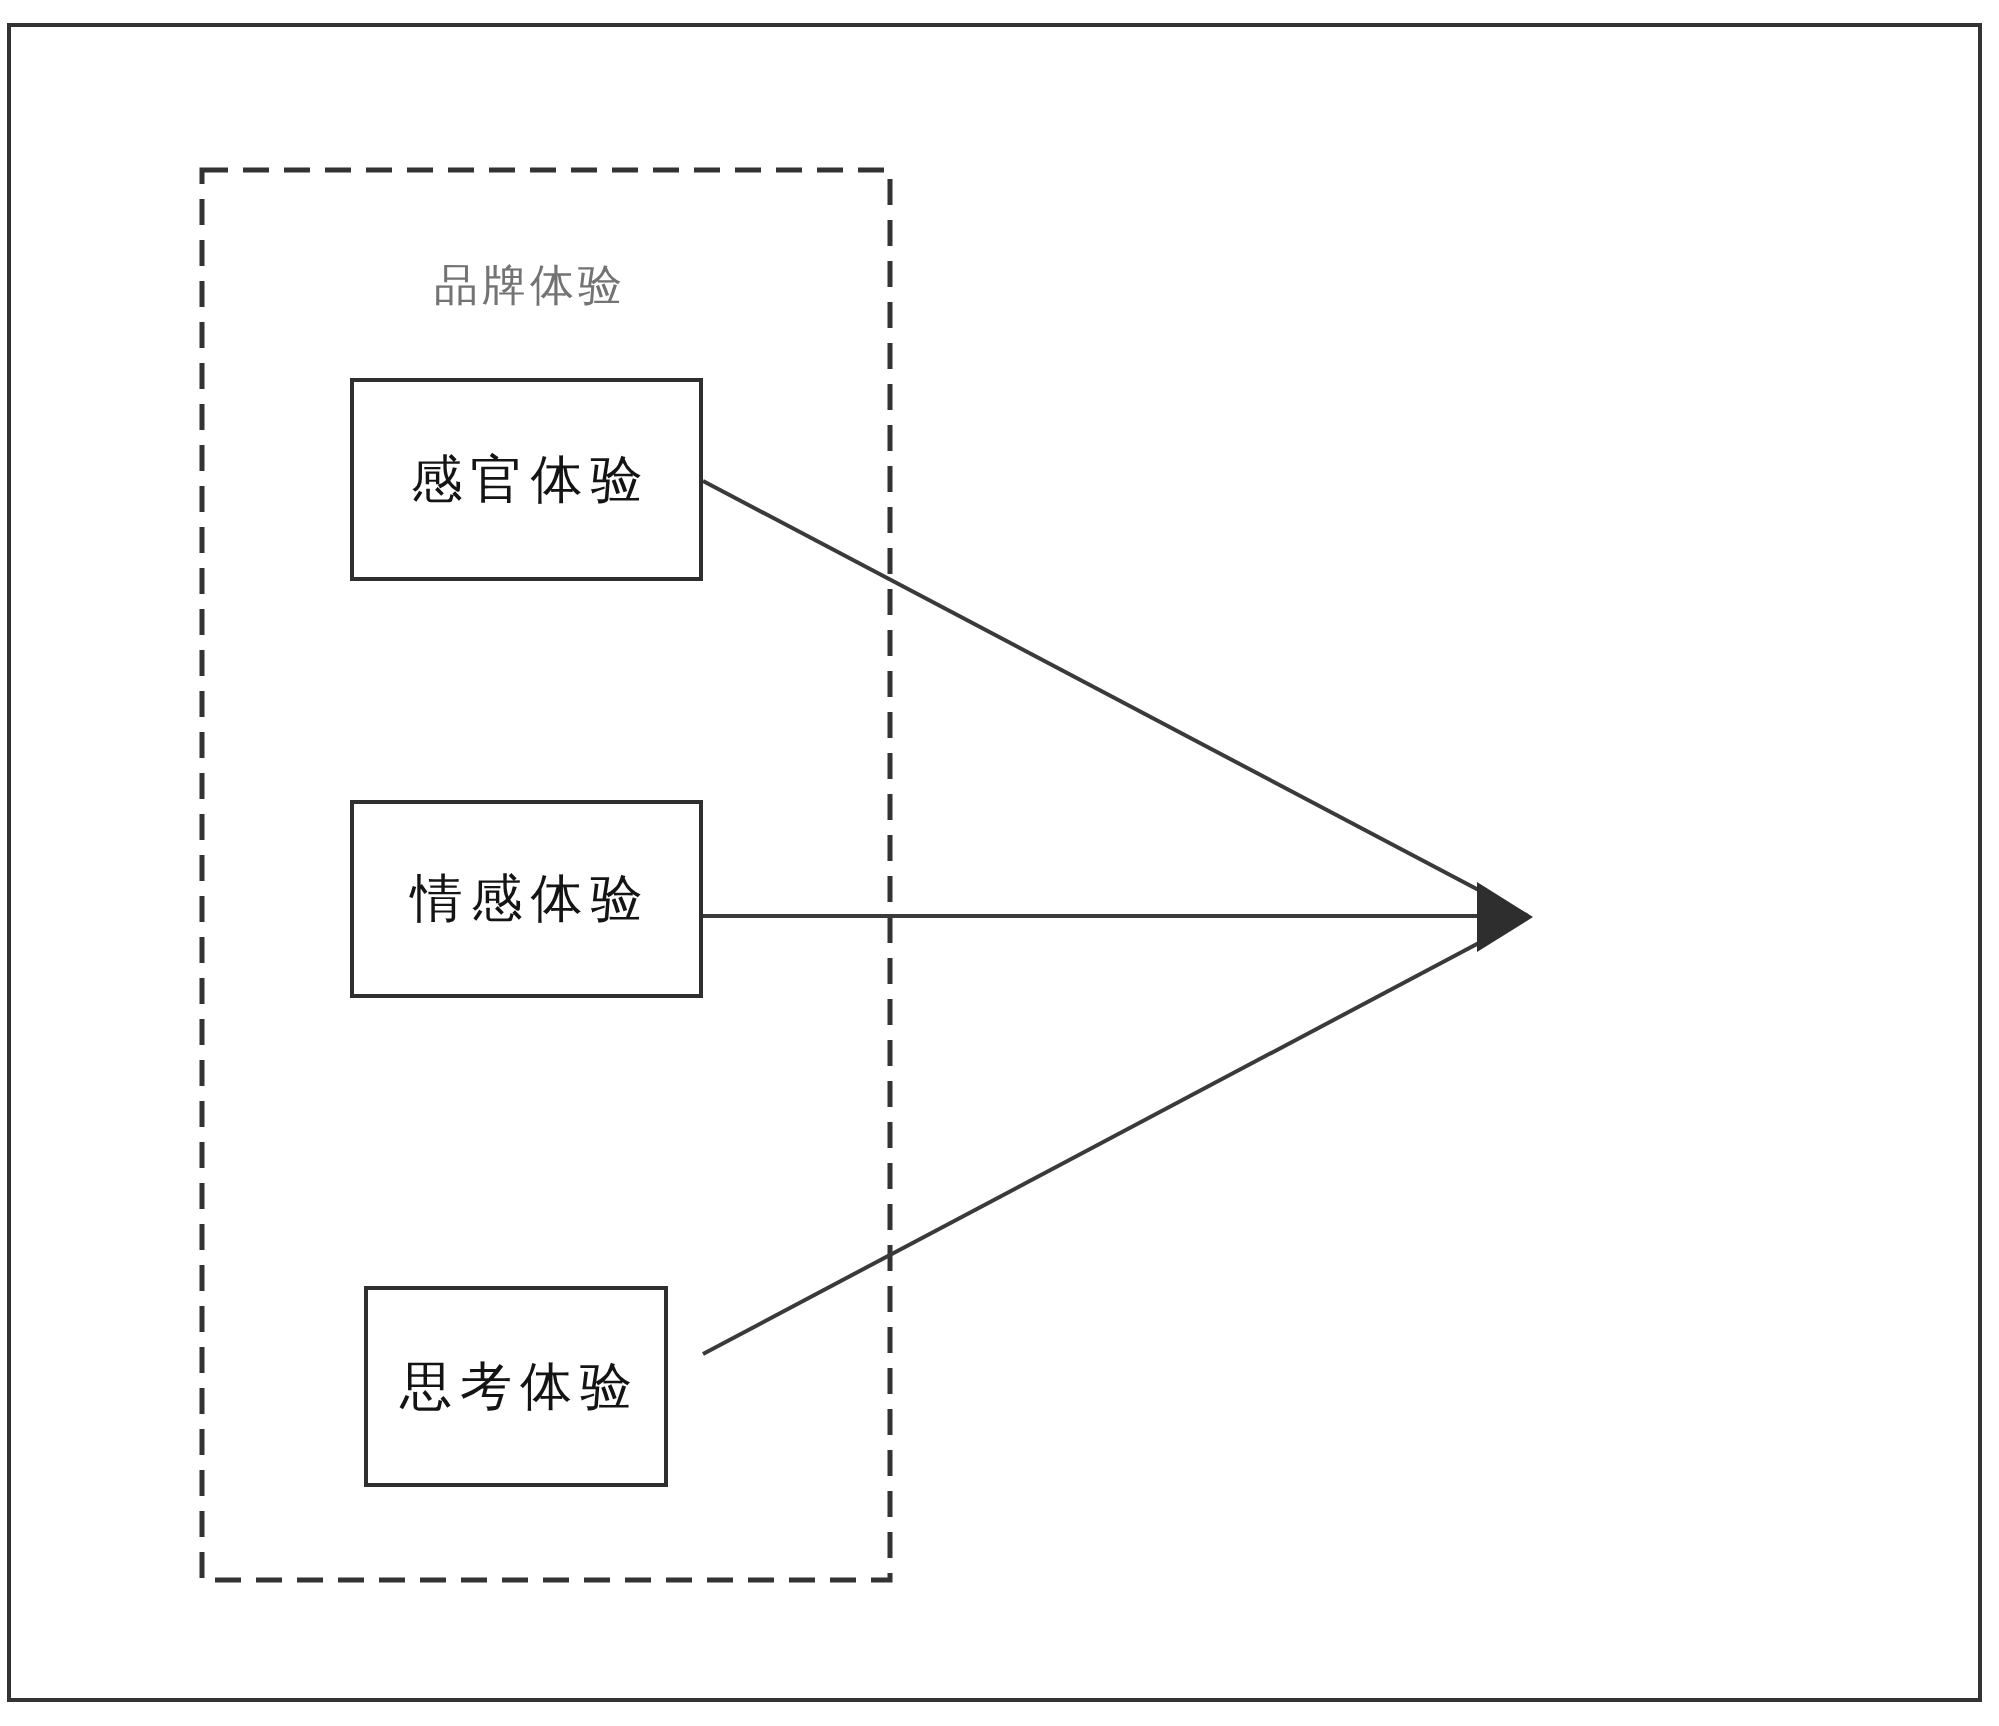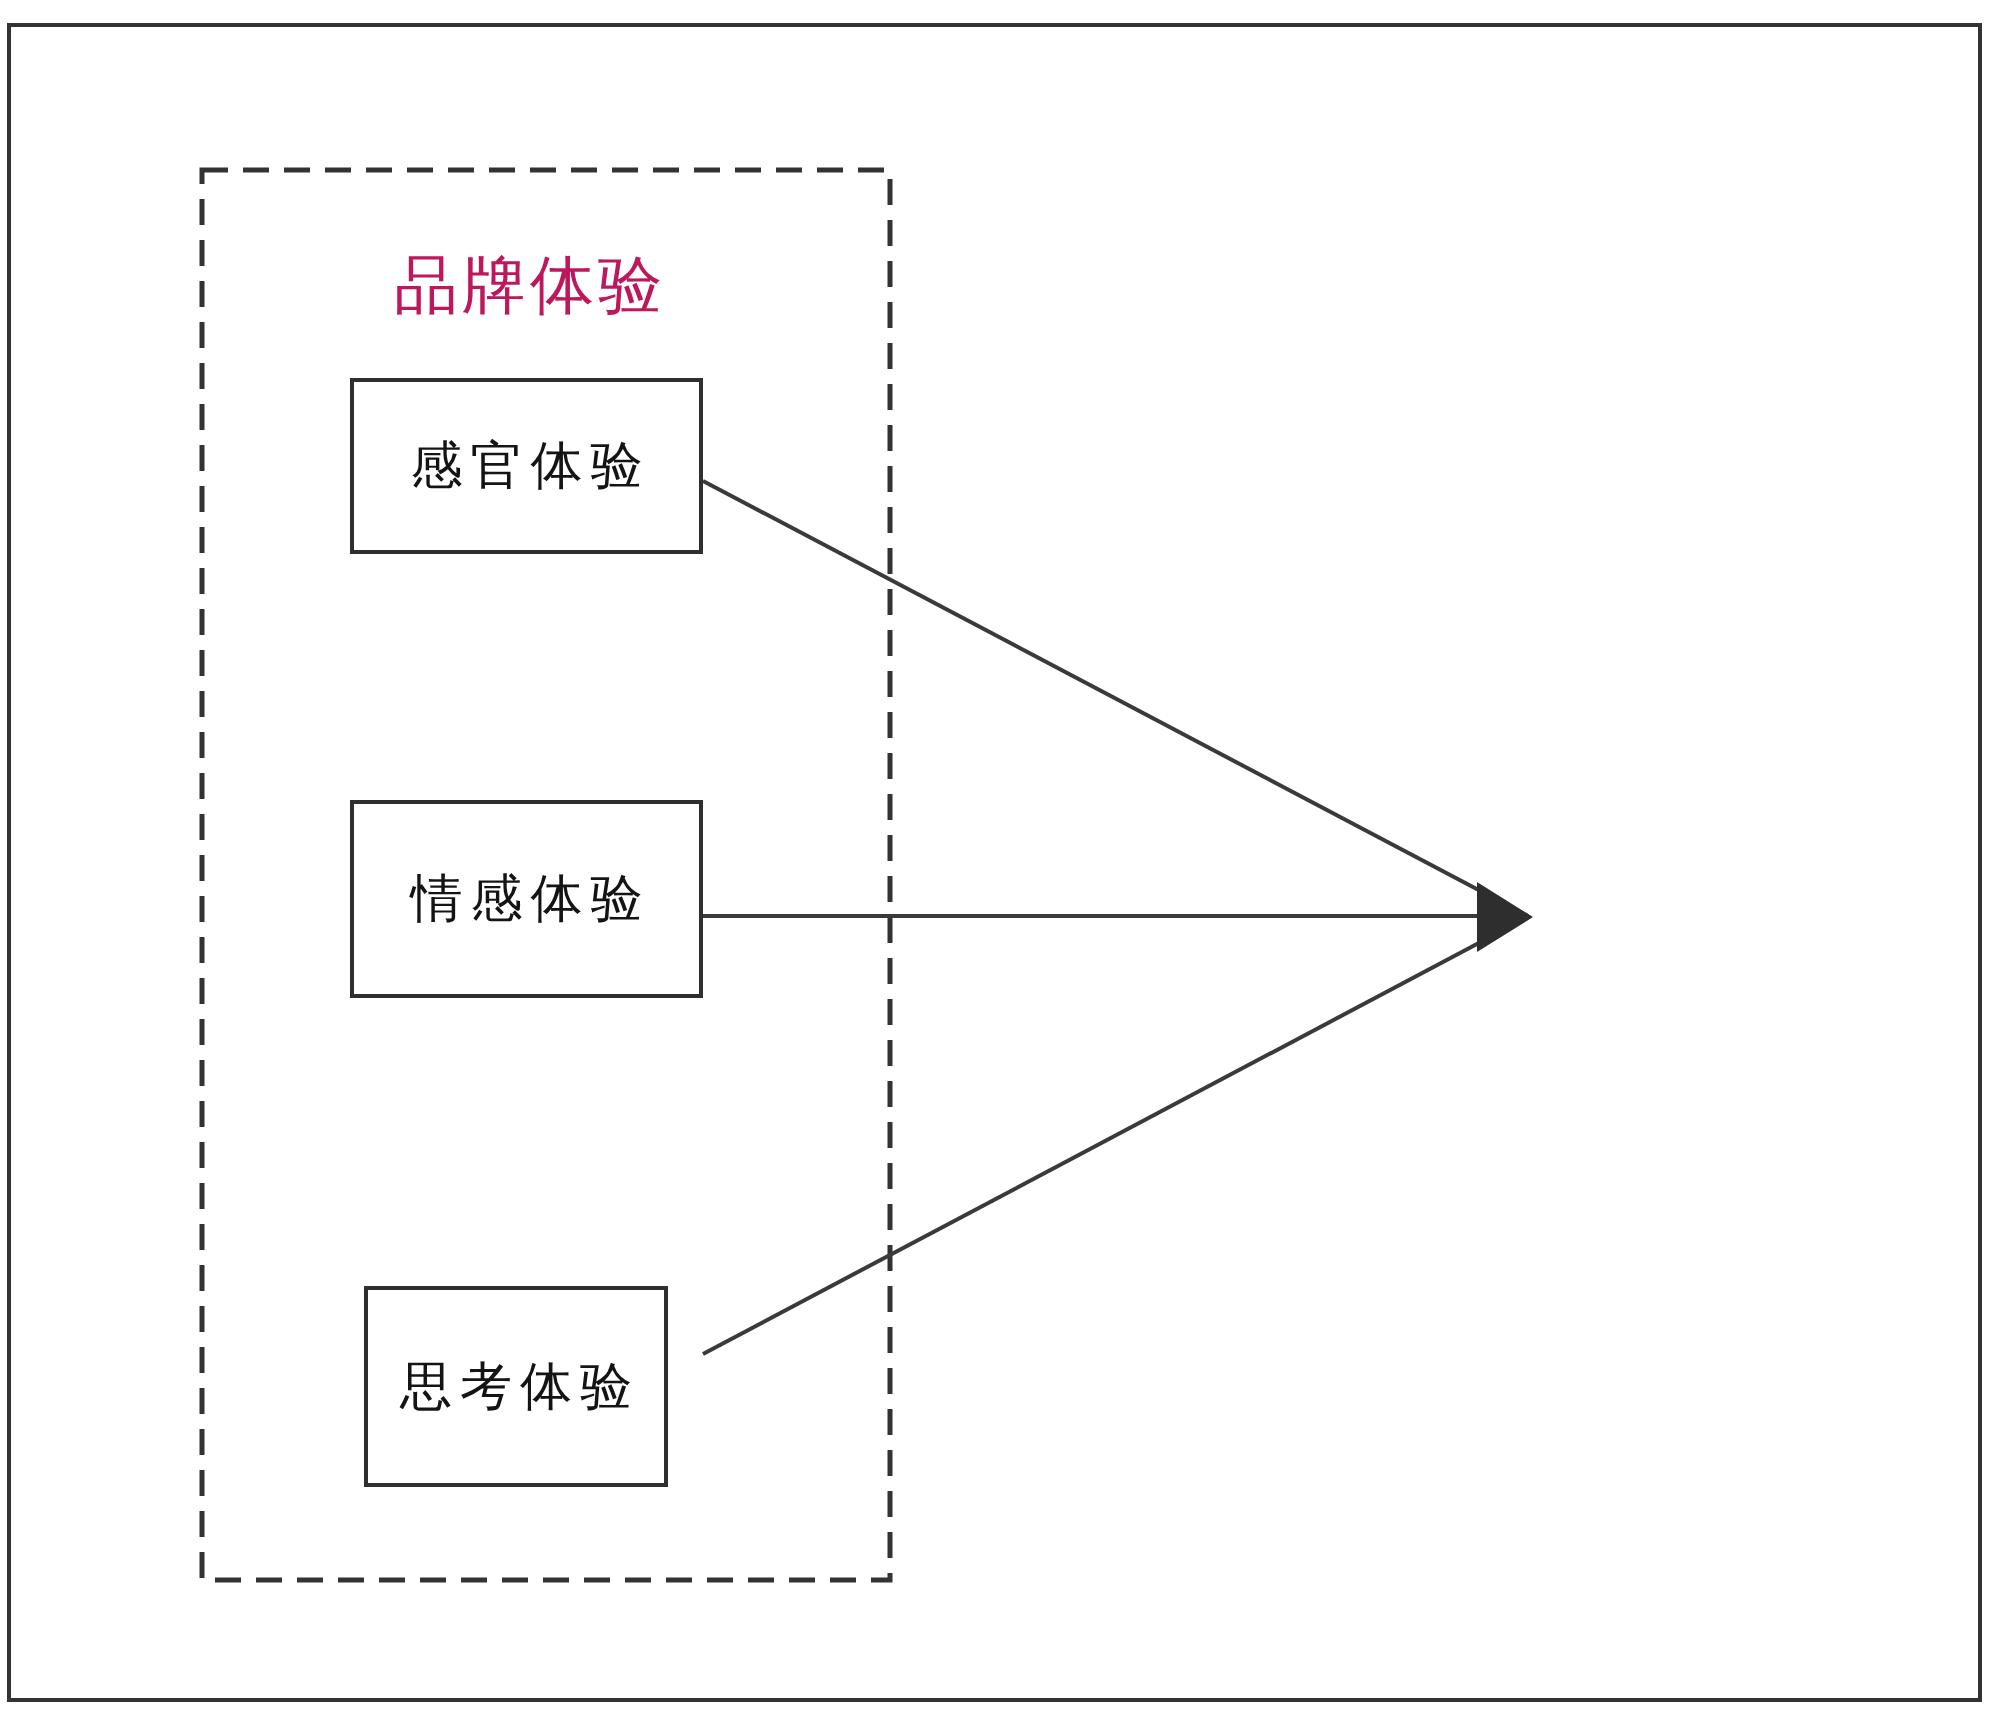--- a/index.html
+++ b/index.html
@@ -40,36 +40,36 @@
     align-items: center;
     justify-content: center;
   }
   .node-label {
     font-size: 52px;
     letter-spacing: 8px;
     color: #141414;
     white-space: nowrap;
     text-indent: 8px; 
   }
-  .node-sensory   { left: 350px; top: 378px;  width: 353px; height: 176px; }
+  .node-sensory   { left: 350px; top: 378px;  width: 353px; height: 203px; }
   .node-emotional { left: 350px; top: 800px;  width: 353px; height: 198px; }
   .node-thinking  { left: 350px; top: 1286px; width: 304px; height: 201px; margin-left: 14px; }
   .node-outcome   { left: 1532px; top: 818px; width: 354px; height: 200px; }
   .group-label {
     position: absolute;
     left: 350px;
     top: 250px;
     width: 360px;
     height: 70px;
     display: flex;
     align-items: center;
     justify-content: center;
-    font-size: 64px;
+    font-size: 44px;
     letter-spacing: 4px;
-    color: #be185d;
+    color: #737373;
     white-space: nowrap;
     font-family: Liberation Mono, monospace;
   }
 </style>
 </head>
 <body>
 
 <div class="canvas">
 
   <svg class="connector-layer" viewBox="0 0 1999 1726" xmlns="http://www.w3.org/2000/svg">

